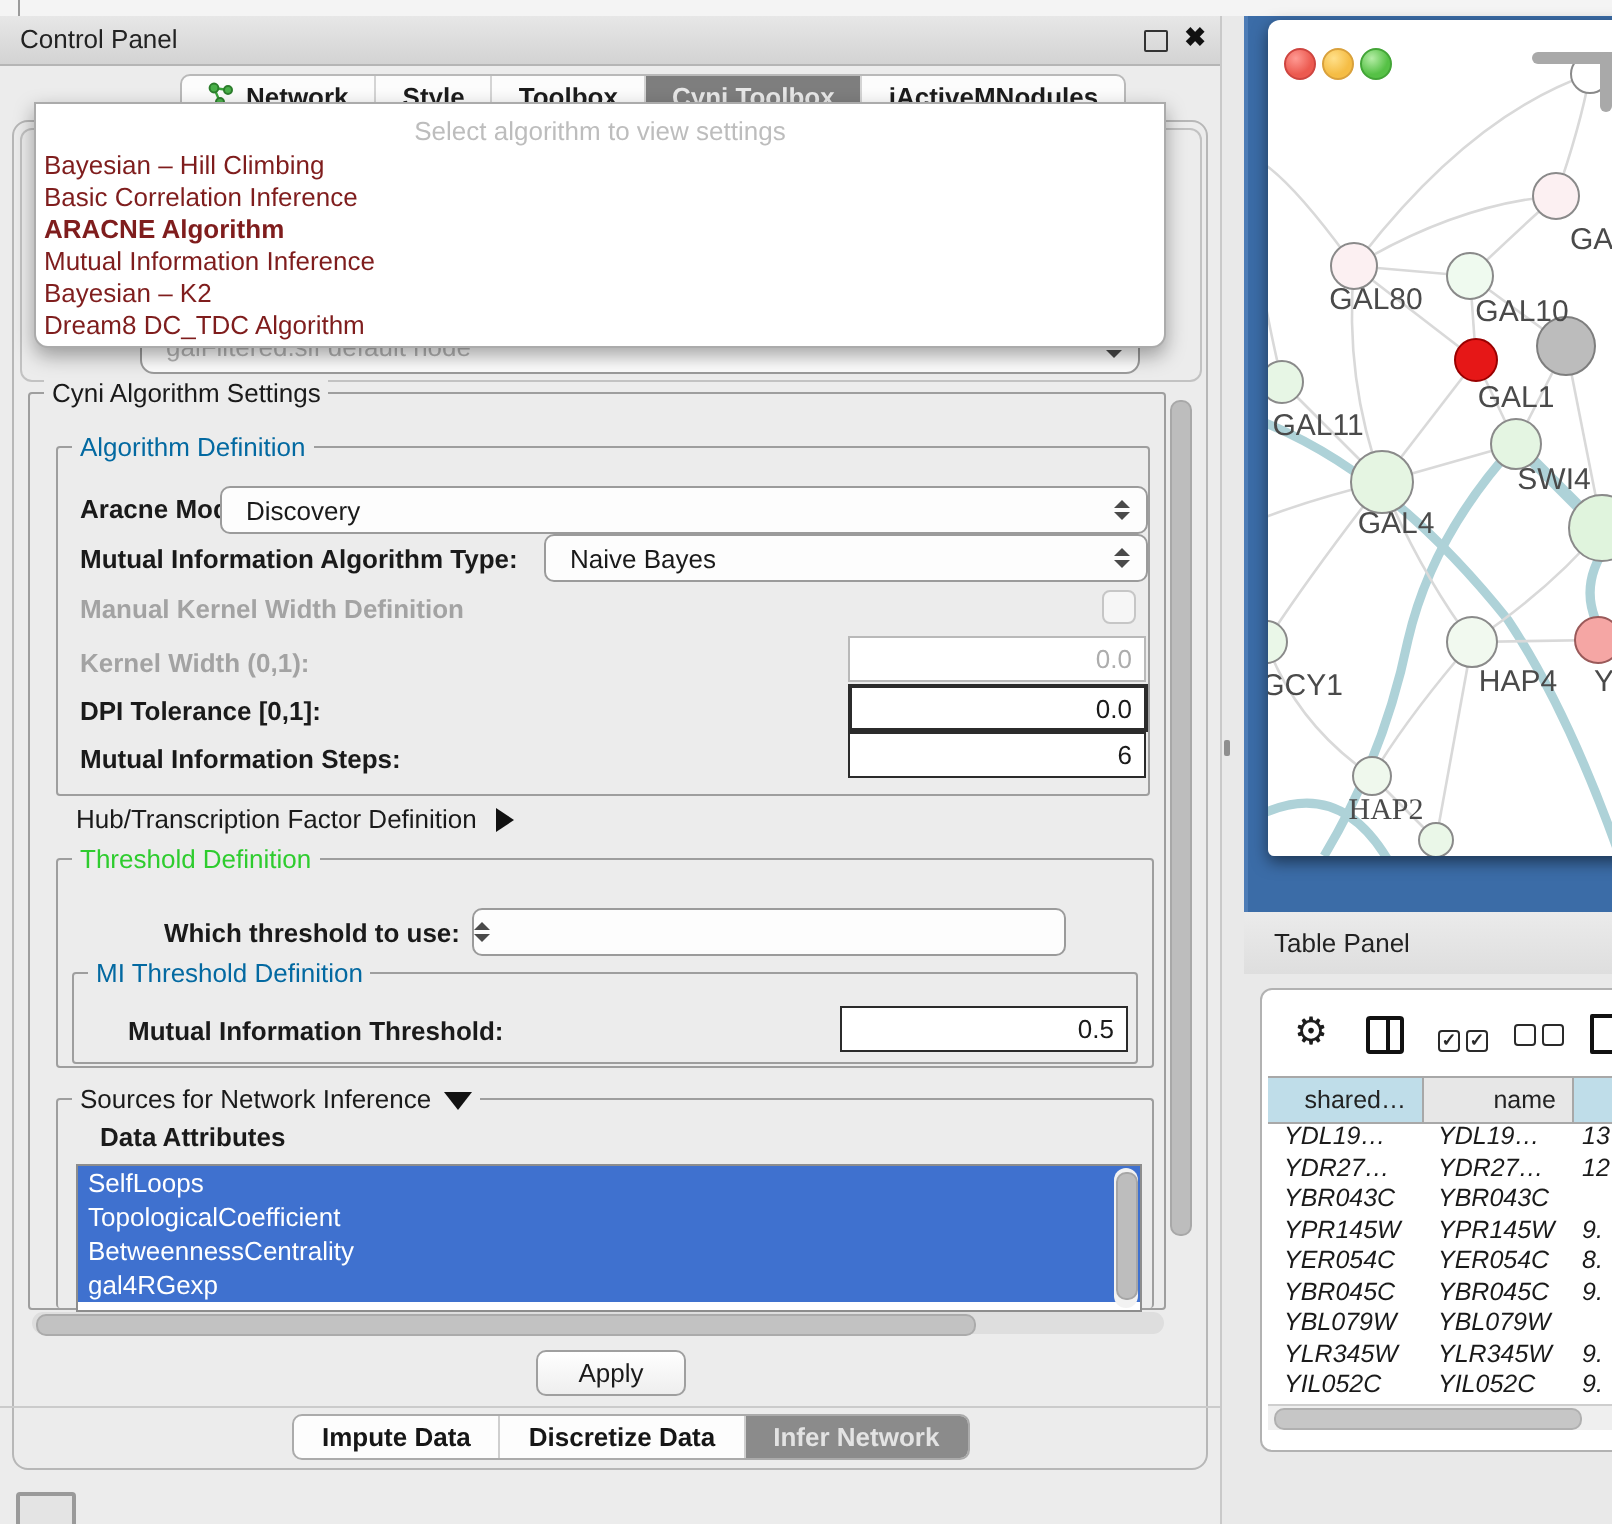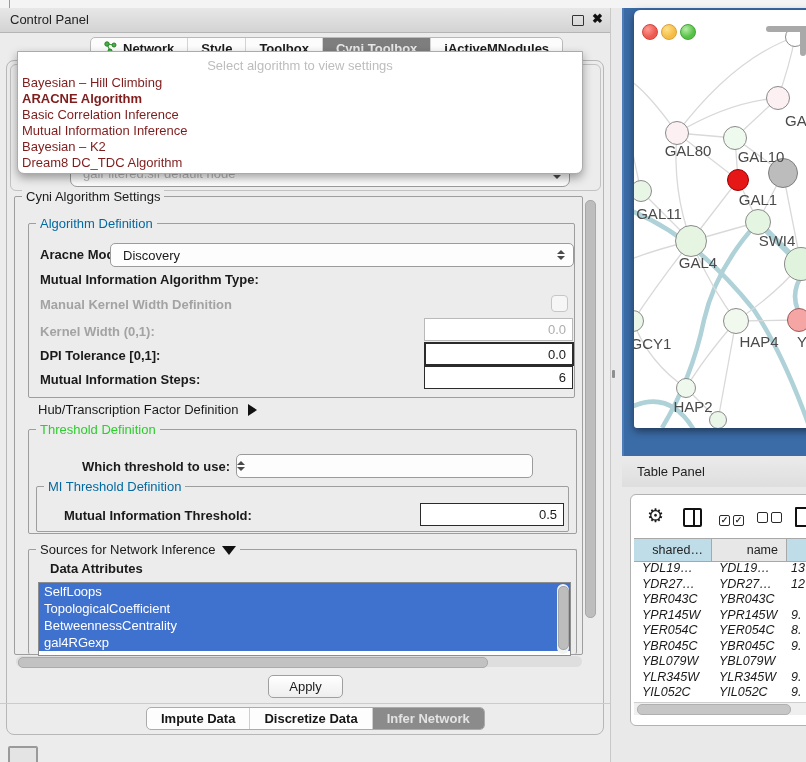--- a/index.html
+++ b/index.html
@@ -180,22 +180,22 @@
     <span class="spin">
         <i class="up"></i>
         <i class="dn"></i>
       </span>
   </div>
 
   <div class="abs popup">
     <div class="popup-hint">Select algorithm to view settings</div>
     <div id="popup-items">
         <div class="popup-item">Bayesian – Hill Climbing</div>
+        <div class="popup-item">Basic Correlation Inference</div>
         <div class="popup-item bold">ARACNE Algorithm</div>
-        <div class="popup-item">Basic Correlation Inference</div>
         <div class="popup-item">Mutual Information Inference</div>
         <div class="popup-item">Bayesian – K2</div>
         <div class="popup-item">Dream8 DC_TDC Algorithm</div>
       </div>
   </div>
 
   <span class="grp-title t-black abs bold" style="left:22px;top:190px;font-weight:400;">Cyni Algorithm Settings</span>
   <div class="abs grp" style="left:14px;top:196px;width:567px;height:457px;"></div>
 
   <span class="grp-title t-blue abs" style="left:36px;top:217px;">Algorithm Definition</span>
@@ -204,20 +204,27 @@
   <div class="lbl bold" style="left:40px;top:247px;">Aracne Mode:</div>
   <div class="abs combo" style="left:110px;top:243px;width:462px;height:22px;">
     <span class="ctext">Discovery</span>
     <span class="spin">
         <i class="up"></i>
         <i class="dn"></i>
       </span>
   </div>
 
   <div class="lbl bold" style="left:40px;top:272px;">Mutual Information Algorithm Type:</div>
+  <div class="abs combo" style="left:272px;top:267px;width:300px;height:22px;">
+    <span class="ctext">Naive Bayes</span>
+    <span class="spin">
+        <i class="up"></i>
+        <i class="dn"></i>
+      </span>
+  </div>
 
   <div class="lbl bold dis" style="left:40px;top:297px;">Manual Kernel Width Definition</div>
   <div class="checkbox" style="left:551px;top:295px;"></div>
 
   <div class="lbl bold dis" style="left:40px;top:324px;">Kernel Width (0,1):</div>
   <div class="field" style="left:424px;top:318px;width:141px;height:21px;border:1px solid #b9b9b9;color:#adadad;">0.0</div>
 
   <div class="lbl bold" style="left:40px;top:348px;">DPI Tolerance [0,1]:</div>
   <div class="field" style="left:424px;top:342px;width:140px;height:20px;border:2px solid #2b2b2b;">0.0</div>
 
@@ -349,21 +356,21 @@
         <div class="net-label" style="left: 166px; top: 110px;">GAL</div>
         <div class="net-label" style="left: 54px; top: 140px;">GAL80</div>
         <div class="net-label" style="left: 127px; top: 146px;">GAL10</div>
         <div class="net-label" style="left: 124px; top: 189px;">GAL1</div>
         <div class="net-label" style="left: 25px; top: 203px;">GAL11</div>
         <div class="net-label" style="left: 64px; top: 252px;">GAL4</div>
         <div class="net-label" style="left: 143px; top: 230px;">SWI4</div>
         <div class="net-label" style="left: 125px; top: 331px;">HAP4</div>
         <div class="net-label" style="left: 168px; top: 331px;">Y</div>
         <div class="net-label" style="left: 17px; top: 333px;">GCY1</div>
-        <div class="net-label" style="left: 59px; top: 396px;">HAP2</div>
+        <div class="net-label" style="left: 59px; top: 396px; font-family: Liberation Serif, serif;">HAP2</div>
       </div>
     <div class="tl red"></div>
     <div class="tl yel"></div>
     <div class="tl grn"></div>
     <div class="ov-h"></div>
     <div class="ov-v"></div>
   </div>
 
   <div class="abs tp-header">
     <div class="tp-title">Table Panel</div>

